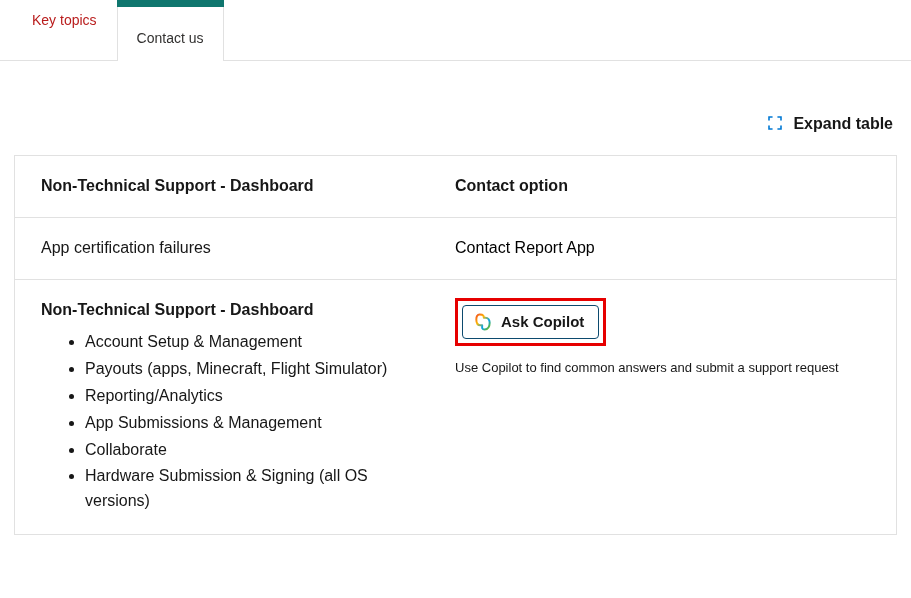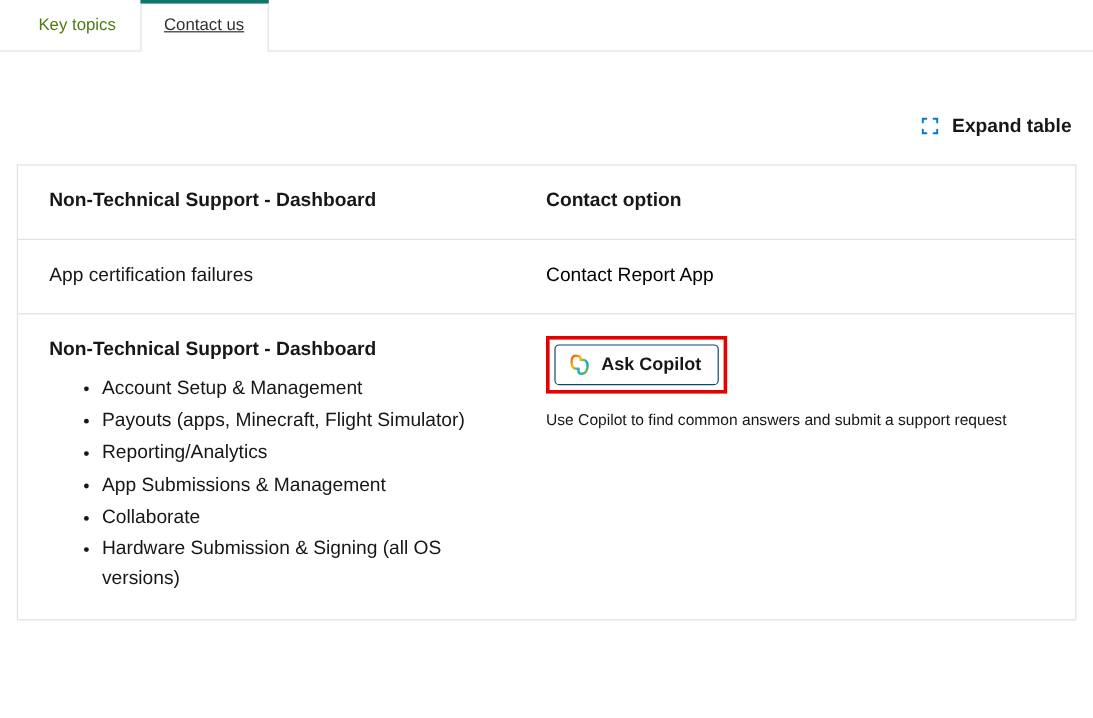--- a/index.html
+++ b/index.html
@@ -10,30 +10,29 @@
       background: #fff;
       width: 911px;
     }
     .tabs {
       display: flex;
       border-bottom: 1px solid #e1e1e1;
       padding-left: 12px;
     }
     .tab {
       padding: 12px 20px 14px 20px;
-      color: #4d7c0f;
+      color: #b91c1c;
       cursor: pointer;
       position: relative;
       font-size: 14px;
     }
     .tab.active {
       color: #323130;
-      border-top: 3px solid #0f766e;
-      padding-top: 9px;
-      text-decoration: underline;
+      border-top: 7px solid #0f766e;
+      padding-top: 23px;
     }
     .tab.active::before,
     .tab.active::after {
       content: "";
       position: absolute;
       top: 0;
       bottom: -1px;
       width: 1px;
       background: #e1e1e1;
     }

